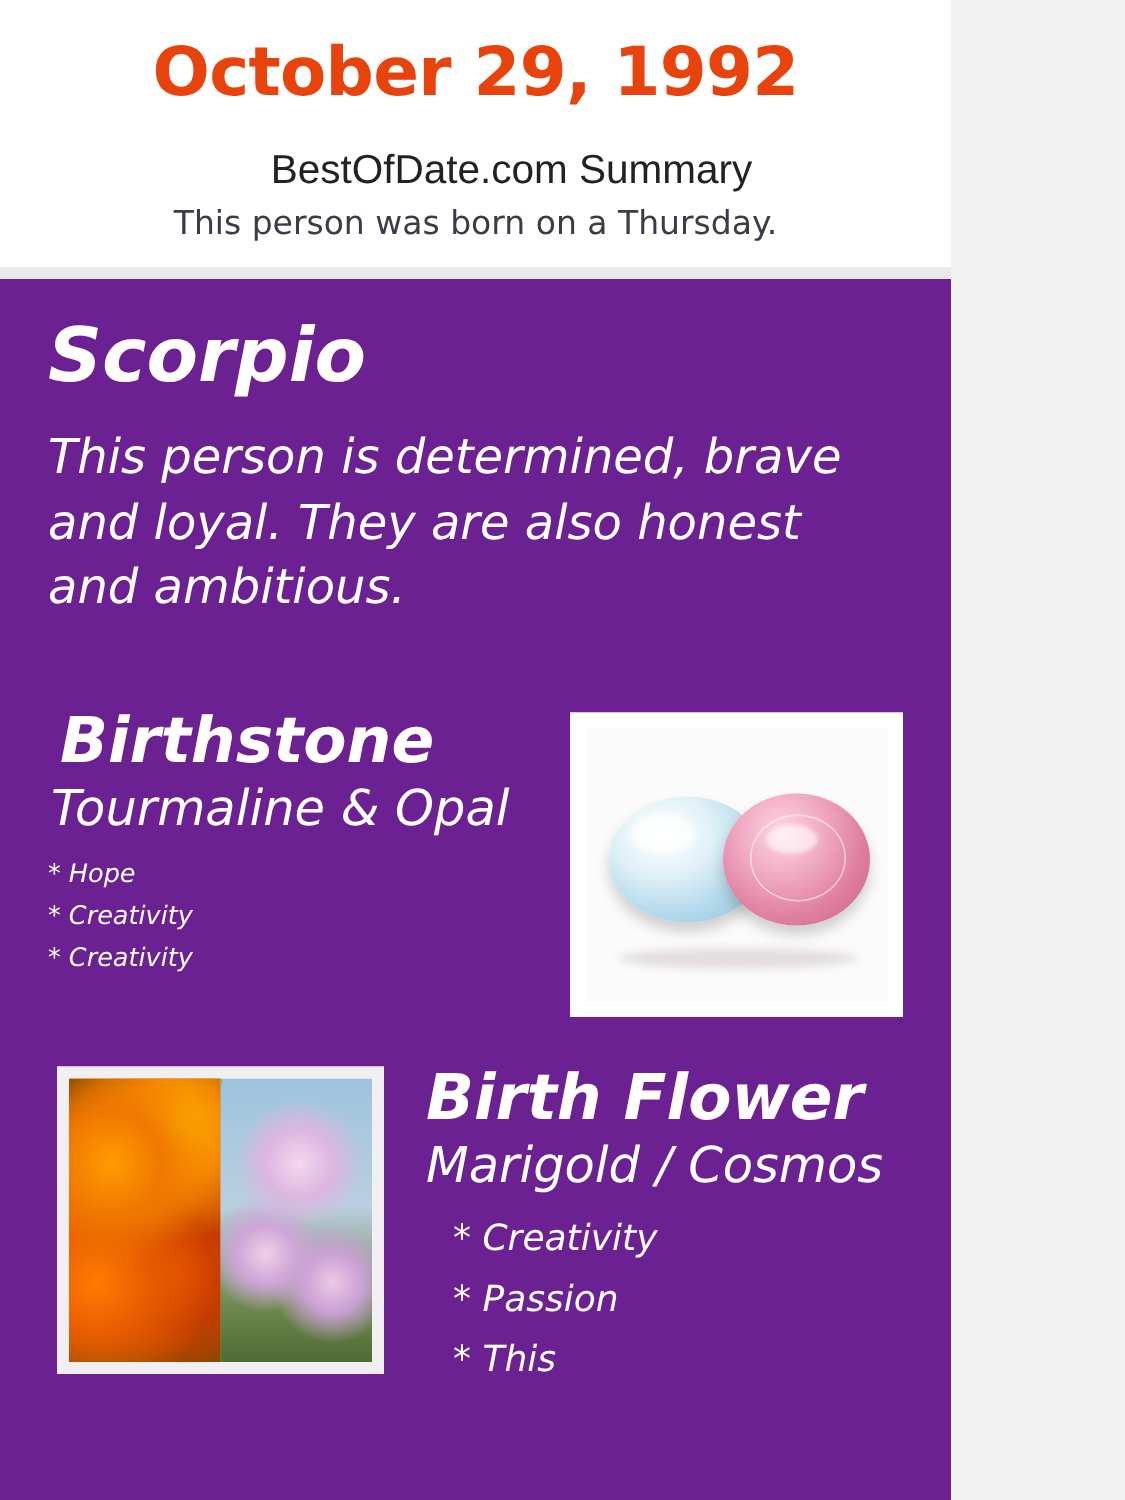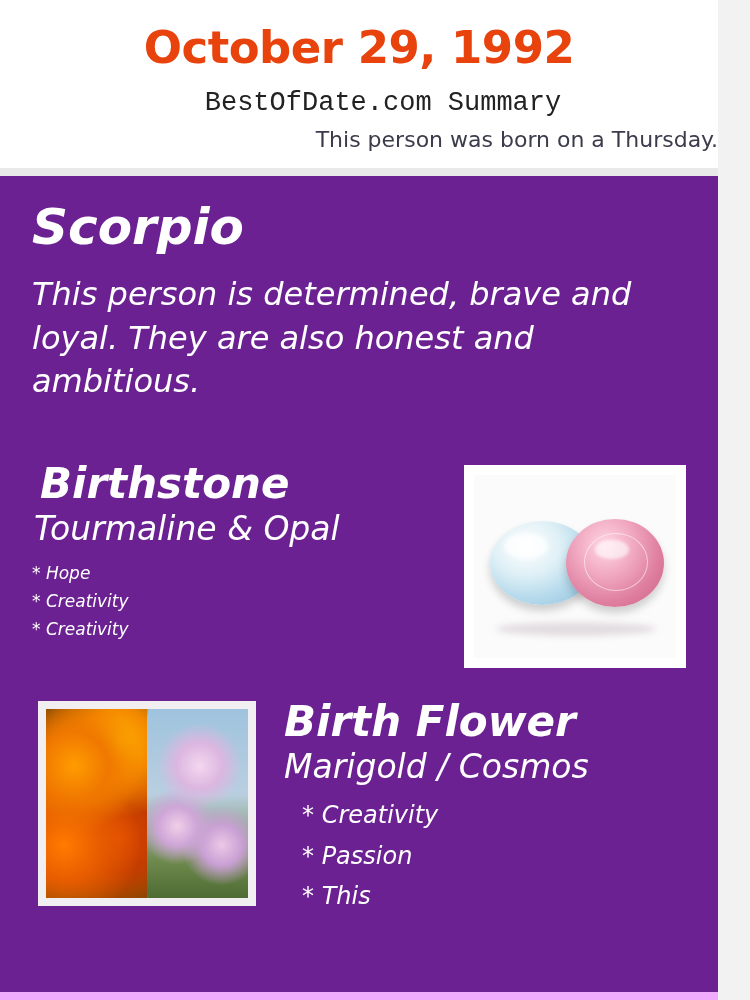--- a/index.html
+++ b/index.html
@@ -8,54 +8,53 @@
   }
   body {
     width: 750px;
     height: 1000px;
     background: #f2f2f2;
     font-family: "DejaVu Sans", sans-serif;
     overflow: hidden;
   }
   .page {
     position: relative;
-    width: 718px;
+    width: 634px;
     height: 1000px;
-    background: #f0abfc;
+    background: #fca5a5;
   }
 
   
   .header {
     background: #ffffff;
     padding: 22px 0 14px 0;
     text-align: center;
   }
   .header-date {
     color: #e8420d;
     font-size: 45px;
     font-weight: bold;
     line-height: 1.15;
     letter-spacing: -0.5px;
     font-family: "DejaVu Sans", sans-serif;
   }
   .header-sub {
     color: #222222;
     font-size: 27px;
     line-height: 1.3;
-    margin-top: 12px;
-    font-family: Liberation Mono, monospace;
+    margin-top: 22px;
+    font-family: Liberation Sans, sans-serif;
     padding-left: 48px;
   }
   .header-note {
     color: #3b3b4b;
     font-size: 22px;
     line-height: 1.3;
     margin-top: 5px;
     font-family: "DejaVu Sans", sans-serif;
-    text-align: right;
   }
   .divider {
     height: 8px;
     background: #e9e9e9;
     width: 100%;
   }
 
   
   .body-purple {
     position: relative;

